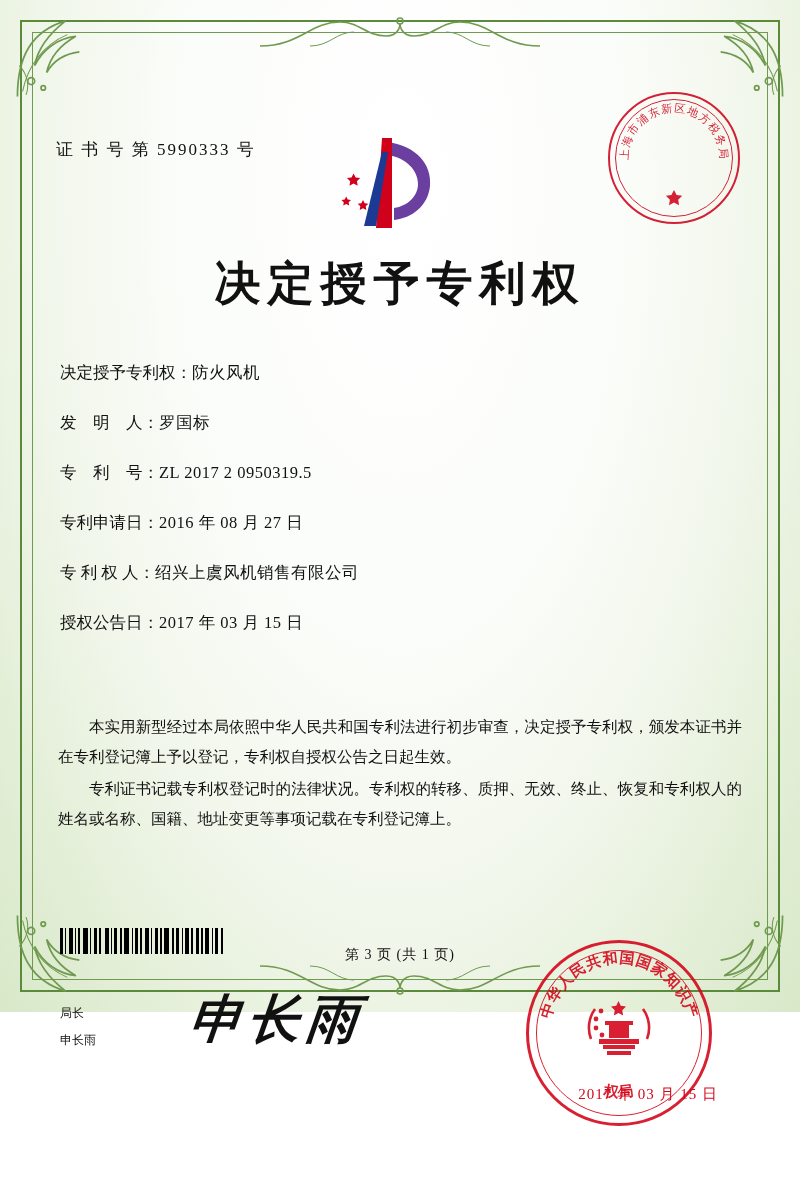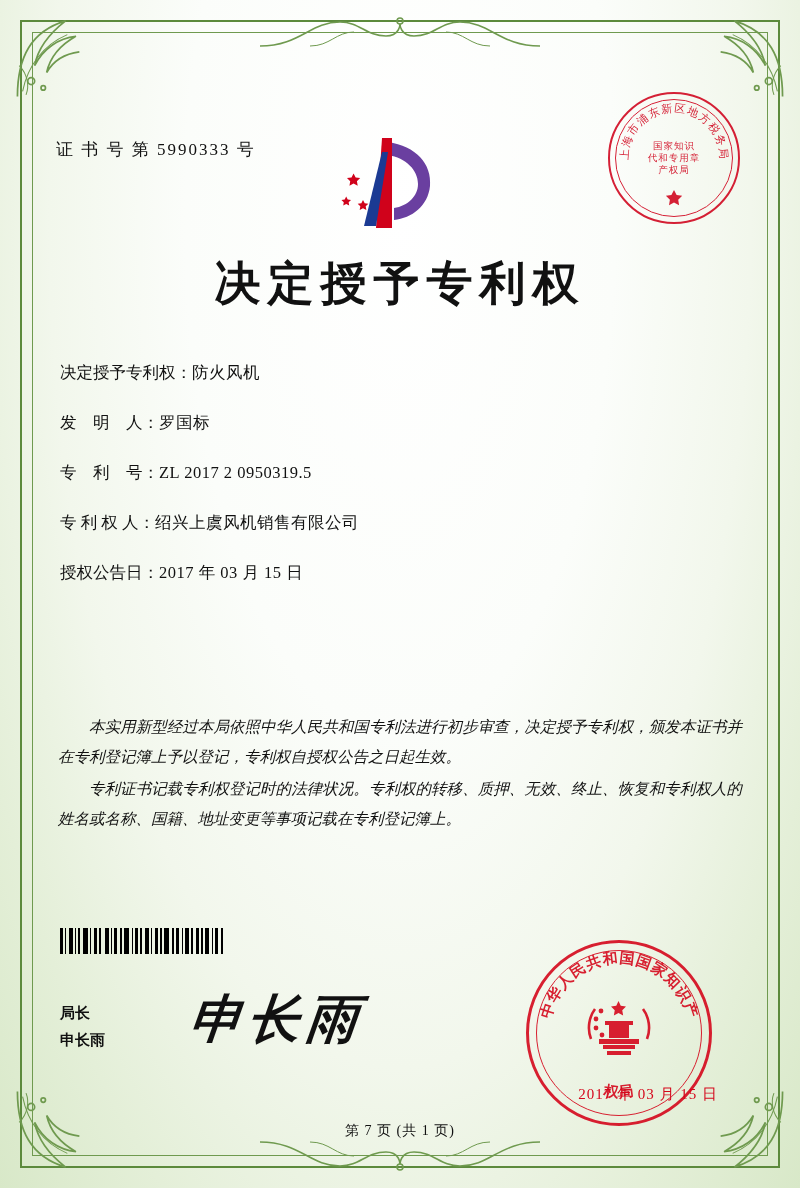--- a/index.html
+++ b/index.html
@@ -4,21 +4,21 @@
 <style>
   html,body{margin:0;padding:0;}
   body{
     width:800px;height:1188px;
     background:#ffffff;
     font-family:"Liberation Serif","DejaVu Serif",serif;
     overflow:hidden;
   }
   .page{
     position:relative;
-    width:800px;height:1188px;
+    width:800px;height:1012px;
     background:
       radial-gradient(ellipse at 50% 18%, #ffffff 0%, #fbfdfa 38%, #f2f7ec 62%, #e4efd8 82%, #d8e8c8 100%);
     box-sizing:border-box;
   }
   
   .border-outer{
     position:absolute;left:20px;top:20px;right:20px;bottom:20px;
     border:2px solid #5c8a3c;
   }
   .border-inner{
@@ -82,35 +82,35 @@
   }
   .field{
     font-size:16.5px;color:#111;margin-bottom:28px;white-space:nowrap;
   }
   .field .lbl{letter-spacing:0px;}
   .field .val{letter-spacing:.5px;}
 
   
   .paras{
     position:absolute;left:58px;right:58px;top:712px;
-    font-size:15.5px;line-height:30px;color:#111;text-align:justify;font-style:italic;
+    font-size:15.5px;line-height:30px;color:#111;text-align:justify;
   }
   .paras p{margin:0 0 2px 0;text-indent:2em;}
 
   
   .barcode{
     position:absolute;left:60px;top:928px;width:200px;height:26px;
     display:flex;align-items:stretch;
   }
   .barcode i{display:block;background:#000;height:100%;}
 
   
   .sig-label{
     position:absolute;left:60px;top:1000px;
-    font-size:15px;line-height:27px;color:#111;font-weight:bold;
+    font-size:12px;line-height:27px;color:#111;font-weight:normal;
   }
   .sig-hand{
     position:absolute;left:190px;top:985px;
     font-size:52px;color:#111;
     font-family:"DejaVu Serif",serif;
     font-style:italic;font-weight:bold;letter-spacing:6px;
     transform:skewX(-6deg);
   }
 
   
@@ -219,36 +219,36 @@
     <div class="ring"></div>
     <svg viewBox="0 0 128 128">
       <defs>
         <path id="officeArc" d="M 18 64 A 46 46 0 1 1 110 64"></path>
       </defs>
       <text font-size="11" fill="#d0021b" letter-spacing="1.4" font-family="Liberation Serif, serif">
         <textPath href="#officeArc" startOffset="50%" text-anchor="middle">上海市浦东新区地方税务局</textPath>
       </text>
       <path d="M64 96 l2.6 5 5.6 .8 -4 3.9 .9 5.5 -5.1 -2.7 -5 2.7 .9 -5.5 -4 -3.9 5.5 -.8z" fill="#d0021b"></path>
     </svg>
-    <div class="center-txt">
-      国家知识<br>代和专用章<br>产权局
-    </div>
   </div>
 
   <div class="title">决定授予专利权</div>
 
   <div class="fields">
     <div class="field">
       <span class="lbl">决定授予专利权：</span><span class="val">防火风机</span>
     </div>
     <div class="field">
       <span class="lbl">发　明　人：</span><span class="val">罗国标</span>
     </div>
     <div class="field">
       <span class="lbl">专　利　号：</span><span class="val">ZL 2017 2 0950319.5</span>
+    </div>
+    <div class="field">
+      <span class="lbl">专利申请日：</span><span class="val">2016 年 08 月 27 日</span>
     </div>
     <div class="field">
       <span class="lbl">专 利 权 人：</span><span class="val">绍兴上虞风机销售有限公司</span>
     </div>
     <div class="field">
       <span class="lbl">授权公告日：</span><span class="val">2017 年 03 月 15 日</span>
     </div>
   </div>
 
   <div class="paras">
@@ -357,15 +357,15 @@
         <rect x="28" y="30" width="20" height="13" fill="#d5081c" stroke="none"></rect>
         <rect x="24" y="26" width="28" height="4" fill="#d5081c" stroke="none"></rect>
         <path d="M10 44 C6 34 8 22 14 14" stroke-width="2.6"></path>
         <path d="M66 44 C70 34 68 22 62 14" stroke-width="2.6"></path>
       </svg>
     </div>
   </div>
 
   <div class="seal-date">2017 年 03 月 15 日</div>
 
-  <div class="footer">第 7 页 (共 1 页)</div>
+  <div class="footer">第 3 页 (共 1 页)</div>
 
 </div>
 
 </body></html>

